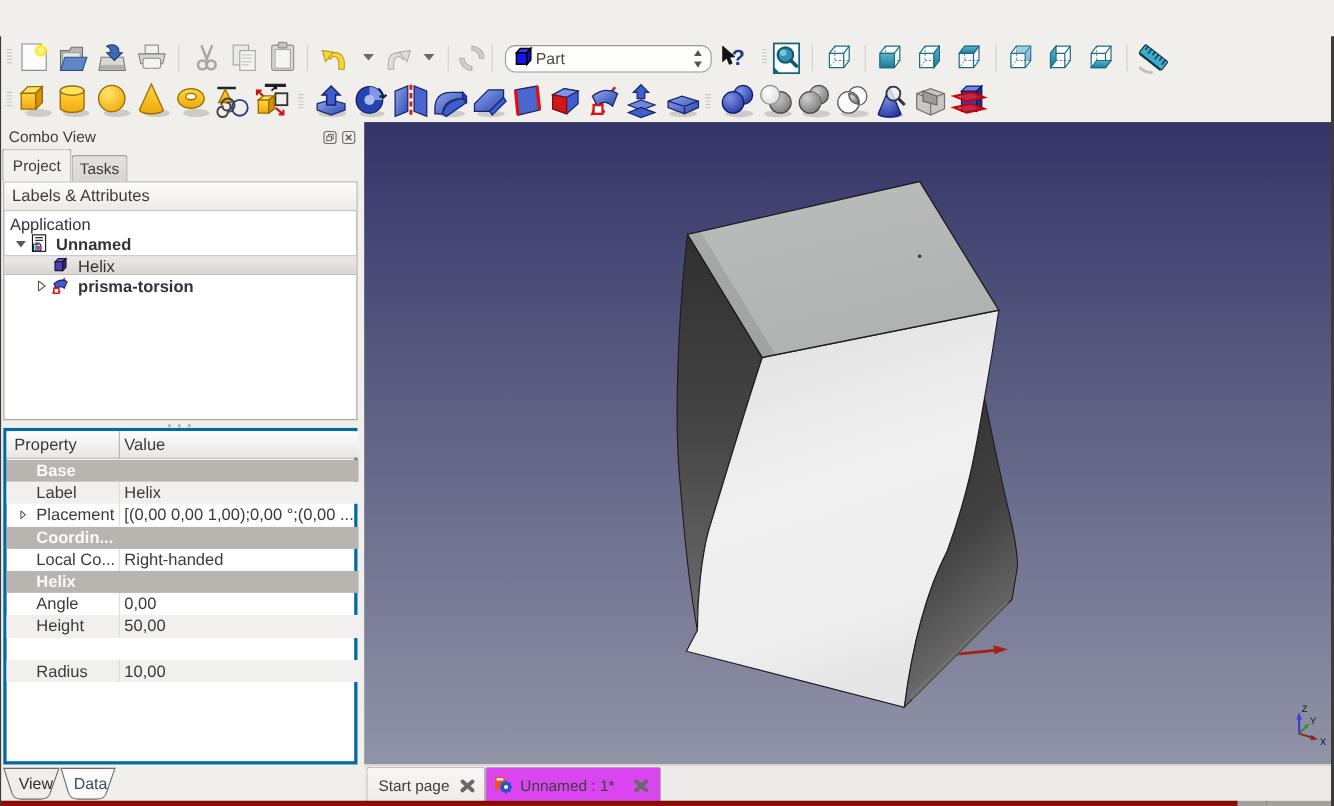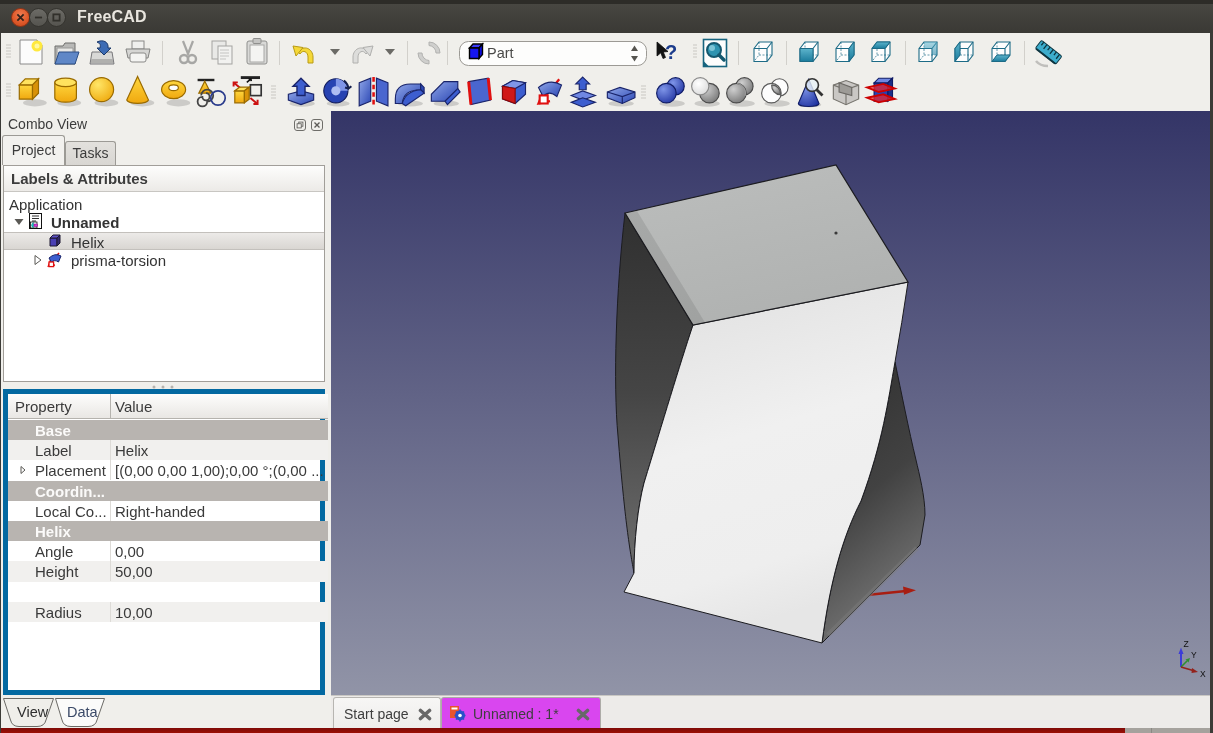--- a/index.html
+++ b/index.html
@@ -28,30 +28,30 @@
 
 
 .tab { position:absolute; font-size:14px; color:#3c3c3c; text-align:center;
   border:1px solid #9c9a95; border-bottom:none; border-radius:3px 3px 0 0; }
 #tabProject { left:1px; top:23px; width:63px; height:30px; background:#f2f1ee; line-height:28px; z-index:3;}
 #tabTasks { left:64px; top:29px; width:51px; height:24px; background:linear-gradient(#e3e1dd,#d8d6d2); line-height:22px; z-index:1;}
 
 
 #treebox { left:2px; top:53px; width:322px; height:217px; background:#ffffff; border:1px solid #a19e99; }
 #treehdr { left:0px; top:0px; width:320px; height:26px; background:linear-gradient(#fdfdfc,#eceae7); border-bottom:1px solid #c8c6c2; font-size:15px; color:#3c3c3c; }
-#treehdr span { position:absolute; left:7px; top:4px;font-weight:bold; }
+#treehdr span { position:absolute; left:7px; top:4px; }
 .trow { position:absolute; left:0; width:320px; height:19px; font-size:15px; color:#333; }
 .tlabel { position:absolute; top:1px; }
 #helixSel { left:0px; top:66px; width:320px; height:18px; background:linear-gradient(#eceae8,#d9d6d2); border-top:1px solid #c3c0bc; border-bottom:1px solid #c3c0bc; }
 
 
 #splitdots { left:150px; top:273px; width:24px; height:4px; }
 
 
-#propbox { left:2px; top:277px; width:322px; height:306px; background:#ffffff; border:5px solid #0369a1; font-size:15px; color:#3a3a3a; }
+#propbox { left:2px; top:277px; width:322px; height:306px; background:#ffffff; border:3px solid #0369a1; font-size:15px; color:#3a3a3a; }
 #prophdr { position:absolute; left:0; top:0; width:320px; height:25px; background:linear-gradient(#fdfdfc,#e9e7e4); border-bottom:1px solid #b5b3ae; }
 #prophdr .c1 { position:absolute; left:7px; top:4px; }
 #prophdr .c2 { position:absolute; left:107px; top:4px; }
 #prophdr .d { position:absolute; left:102px; top:0; width:1px; height:25px; background:#b5b3ae; }
 .prow { position:absolute; left:0; width:320px; height:20.2px; }
 .prow .pl { position:absolute; left:27px; top:2px; }
 .prow .pv { position:absolute; left:107px; top:2px; white-space:nowrap; overflow:hidden; }
 .prow .pd { position:absolute; left:102px; top:0; width:1px; height:20px; background:#dddbd7; }
 .pgroup { background:#b8b4b0; color:#fbfaf9; font-weight:bold; }
 .pstripe { background:#f1f0ee; }
@@ -68,39 +68,20 @@
 
 #bottomstrip { left:0px; top:728px; width:1213px; height:5px; background:#a5a29d; }
 #redline { left:0; top:0; width:1125px; height:5px; background:linear-gradient(#7e0b08,#9c0f04); }
 
 #borderL { left:0; top:33px; width:1px; height:700px; background:#3c3b37; }
 #borderR { left:1210px; top:33px; width:3px; height:700px; background:#3c3b37; }
 </style>
 </head>
 <body>
 <div id="win">
-  <div id="titlebar" class="abs">
-    <div id="titletop" class="abs"></div>
-    <div id="btnclose" class="abs wbtn">
-        <svg class="wglyph" viewBox="0 0 19 19">
-          <path d="M6 6 L13 13 M13 6 L6 13" stroke="#35231b" stroke-width="2"></path>
-        </svg>
-      </div>
-    <div id="btnmin" class="abs wbtn">
-        <svg class="wglyph" viewBox="0 0 19 19">
-          <path d="M5.5 9.5 L13.5 9.5" stroke="#31302b" stroke-width="2"></path>
-        </svg>
-      </div>
-    <div id="btnmax" class="abs wbtn">
-        <svg class="wglyph" viewBox="0 0 19 19">
-          <rect x="6" y="6" width="7" height="7" fill="none" stroke="#31302b" stroke-width="2"></rect>
-        </svg>
-      </div>
-    <div id="title" class="abs">FreeCAD</div>
-  </div>
 
   <div id="toolbars" class="abs">
     <svg id="row1" class="abs" style="left:0;top:2px;" width="1209" height="36">
       <defs>
         <linearGradient id="tealface" x1="0" y1="0" x2="0" y2="1">
             <stop offset="0" stop-color="#5db4cc"></stop>
             <stop offset="1" stop-color="#1b7b9c"></stop>
           </linearGradient>
         <g id="cubewire">
           <path d="M4 9.5 L9 3 L22 3 L22 16 L17 22.5 L4 22.5 Z" fill="#fdfdfd" stroke="#1d6b86" stroke-width="1.1"></path>
@@ -469,21 +450,21 @@
           <span class="tlabel" style="left:5px;">Application</span>
         </div>
       <div id="helixSel" class="abs"></div>
       <div class="trow" style="top:67px;">
           <span class="tlabel" style="left:67px;">Helix</span>
         </div>
       <div class="trow" style="top:85px;">
           <svg class="abs" style="left:30px;top:4px;" width="8" height="10">
             <path d="M1 0.5 L7 5 L1 9.5 Z" fill="none" stroke="#5a5955"></path>
           </svg>
-          <span class="tlabel" style="left:67px;font-weight:normal;">prisma-torsion</span>
+          <span class="tlabel" style="left:67px;font-weight:bold;">prisma-torsion</span>
         </div>
       <svg id="treeicons" class="abs" style="left:0;top:0;" width="320" height="215">
         <g transform="translate(25,47)">
             <rect x="0.5" y="0.5" width="12" height="15" fill="#fdfdfd" stroke="#111"></rect>
             <path d="M3 3 h7 M3 5.5 h7 M3 8 h4" stroke="#333"></path>
             <rect x="1.5" y="9" width="6.5" height="6" fill="#fff" stroke="#111" stroke-width="0.8"></rect>
             <path d="M4.5 12 L4.5 9.5 A2.8 2.8 0 0 0 4.5 14.8 Z" fill="#18c9c9" stroke="#0a7a7a" stroke-width="0.5"></path>
             <rect x="5" y="11" width="3.5" height="2.6" fill="#d838d8" stroke="#7a0a7a" stroke-width="0.5"></rect>
           </g>
         <g transform="translate(45,68)">

